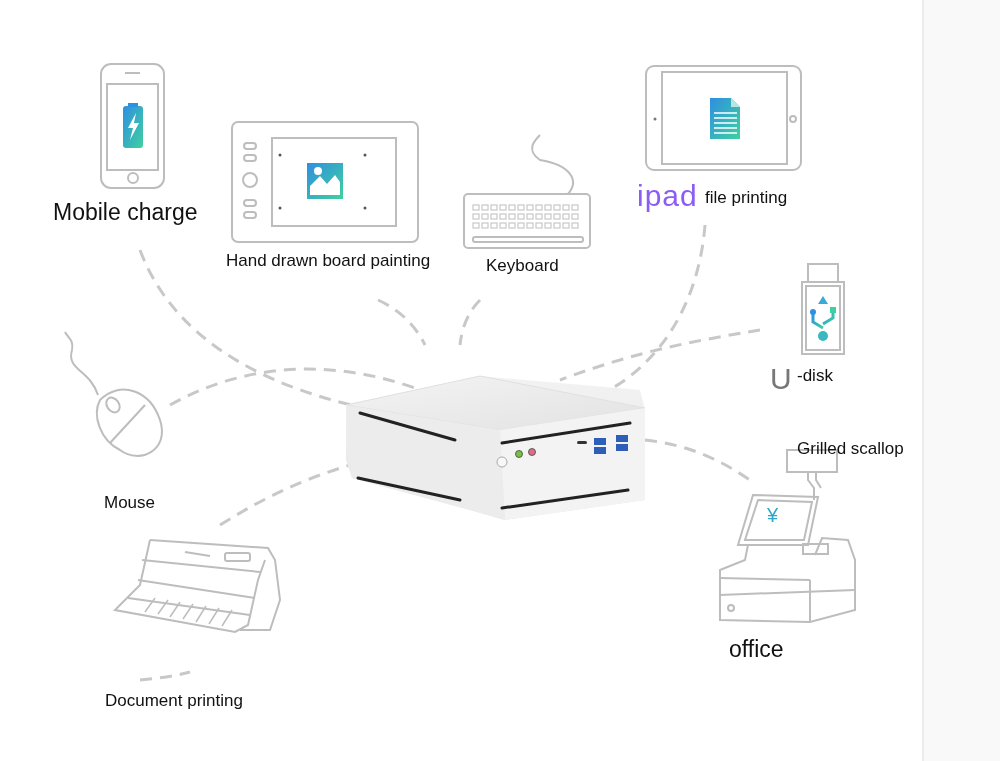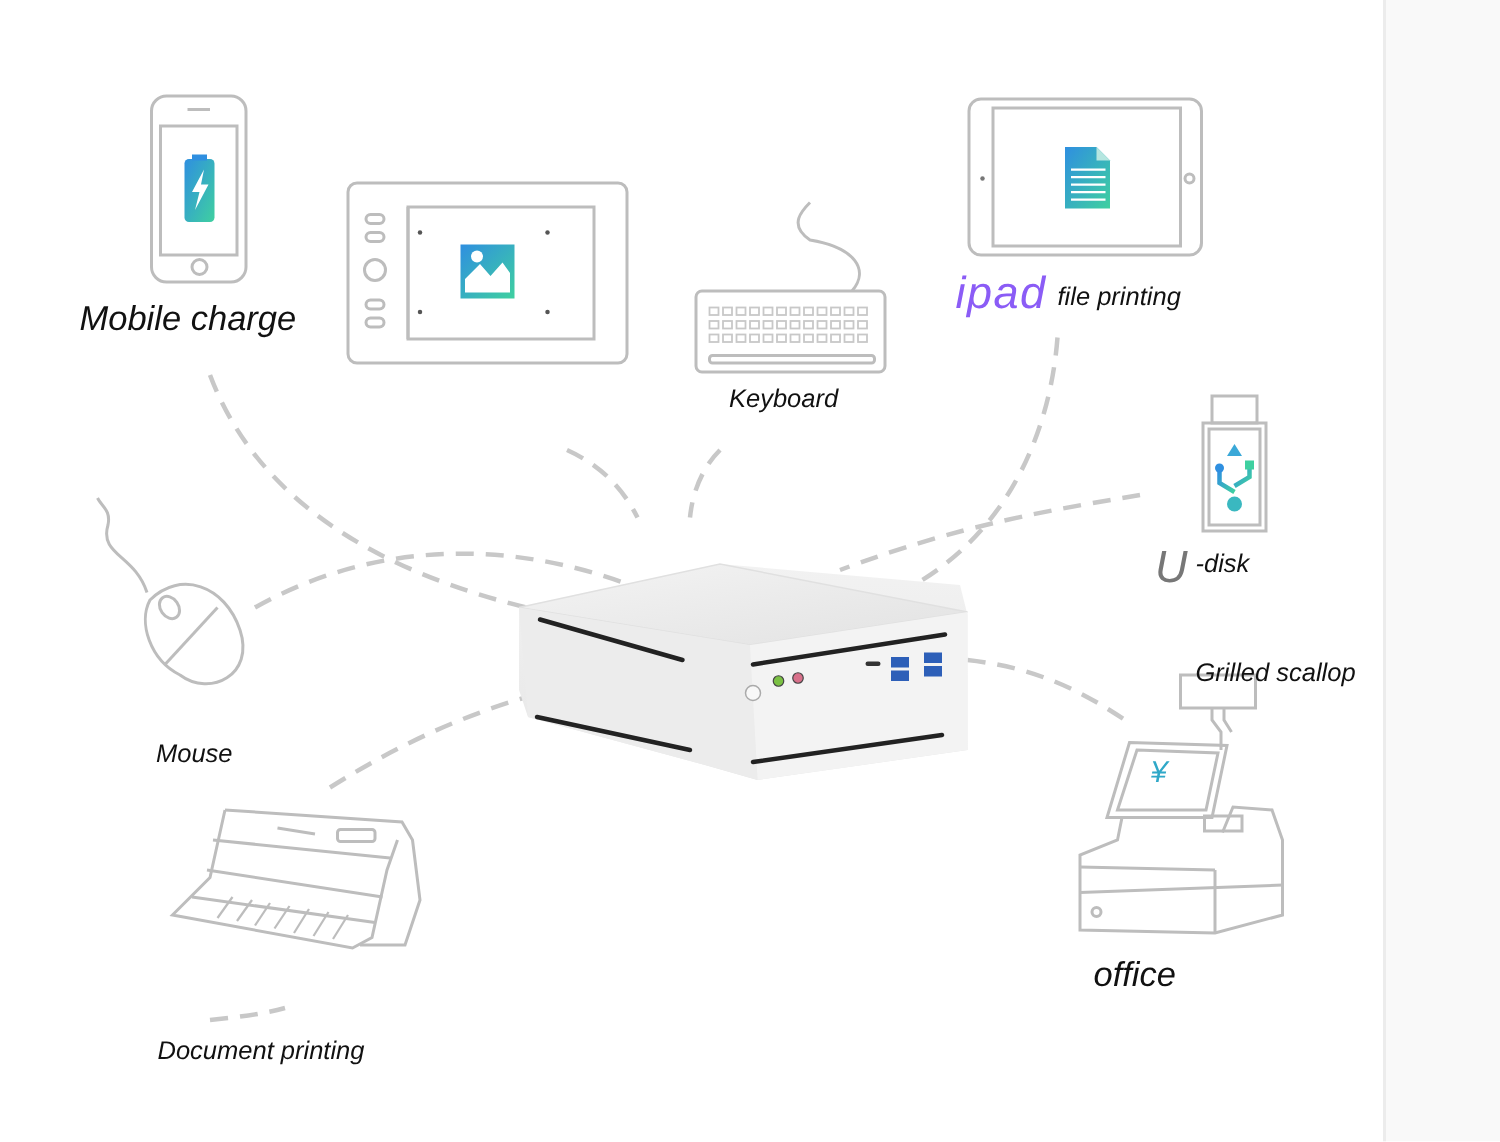--- a/index.html
+++ b/index.html
@@ -1,18 +1,18 @@
 <!DOCTYPE html>
 <html><head>
 <meta charset="utf-8">
 <style>
   html, body { margin: 0; padding: 0; }
   body { width: 1000px; height: 761px; position: relative; overflow: hidden; background: #ffffff; font-family: "Liberation Sans", sans-serif; }
   .sidebar-strip { position: absolute; left: 922px; top: 0; width: 78px; height: 761px; background: #f9f9f9; border-left: 2px solid #ececec; }
-  .canvas { position: absolute; left: 0; top: 0; width: 922px; height: 743px; font-style: italic; }
+  .canvas { position: absolute; left: 0; top: 0; width: 922px; height: 743px; }
   .label { position: absolute; color: #111; white-space: nowrap; line-height: 1; }
   svg { position: absolute; left: 0; top: 0; }
   .big { font-size: 23px; }
   .sm { font-size: 17px; }
   .ipad-big { font-size: 30px; color: #8b5cf6; letter-spacing: 1px; }
   .u-big { font-size: 30px; color: #777; }
 </style>
 </head>
 <body>
 
@@ -213,20 +213,21 @@
     <path d="M748 545 L745 560 L720 570 L720 620 L810 622 L855 610 L855 560 L848 540 L822 538 L815 555"></path>
     <line x1="720" y1="595" x2="855" y2="590"></line>
     <line x1="720" y1="578" x2="810" y2="580"></line>
     <line x1="810" y1="580" x2="810" y2="622"></line>
     <circle cx="731" cy="608" r="3"></circle>
     <rect x="803" y="544" width="25" height="10"></rect>
   </g>
 </svg>
 
 <div class="label big" style="left:53px; top:201px;">Mobile charge</div>
+<div class="label sm" style="left:226px; top:252px;">Hand drawn board painting</div>
 <div class="label sm" style="left:486px; top:257px;">Keyboard</div>
 <div class="label ipad-big" style="left:637px; top:181px;">ipad</div>
 <div class="label sm" style="left:705px; top:189px;">file printing</div>
 <div class="label u-big" style="left:770px; top:364px;">U</div>
 <div class="label sm" style="left:797px; top:367px;">-disk</div>
 <div class="label sm" style="left:797px; top:400px;margin-top:40px;">Grilled scallop</div>
 <div class="label sm" style="left:104px; top:462px;margin-top:32px;">Mouse</div>
 <div class="label sm" style="left:105px; top:648px;margin-top:44px;">Document printing</div>
 <div class="label big" style="left:729px; top:638px;">office</div>
 <div class="label" style="left:767px; top:505px; font-size:20px; color:#2fa8c8;">¥</div>

